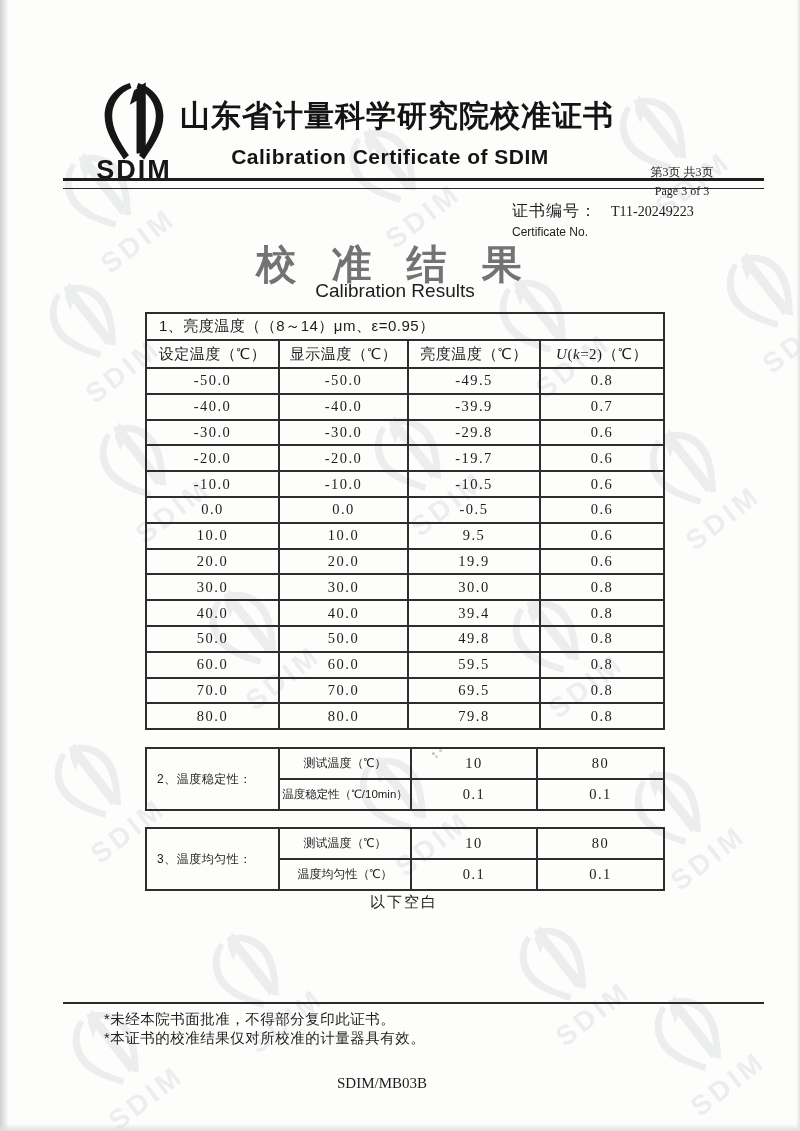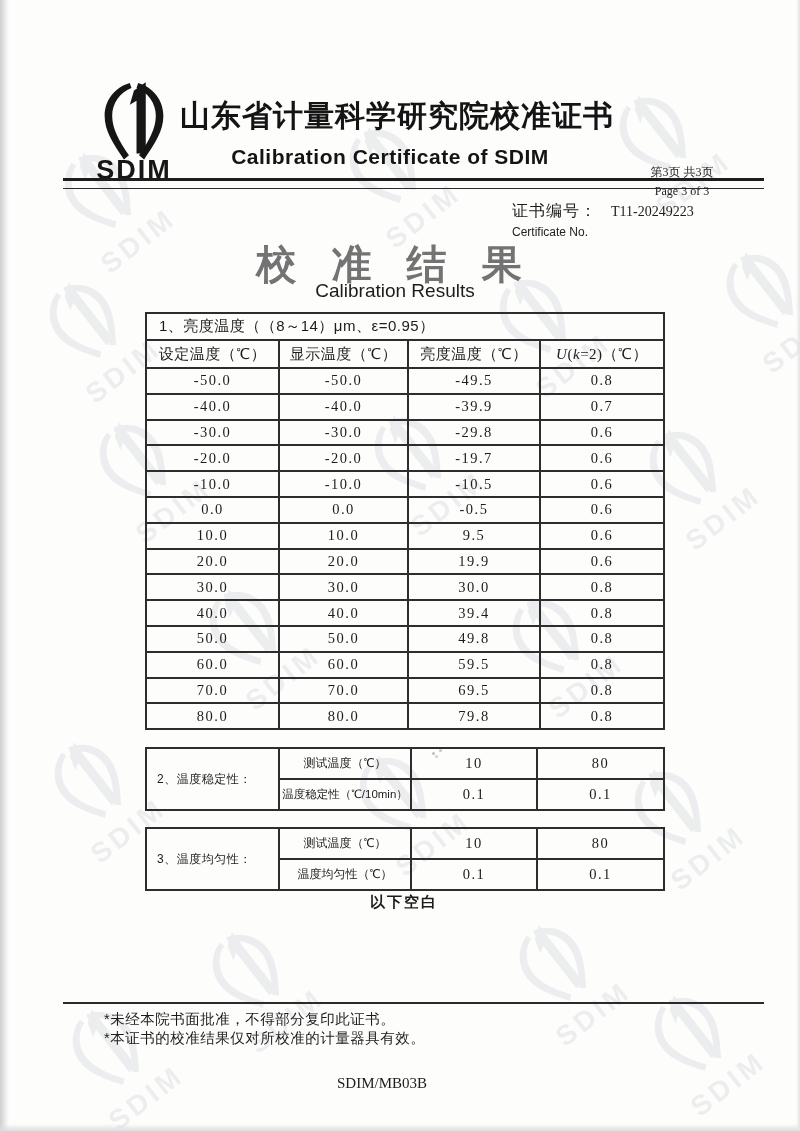--- a/index.html
+++ b/index.html
@@ -59,21 +59,21 @@
     font-family:"Liberation Serif",serif;font-size:14.5px;letter-spacing:1.5px;}
   .t23{width:518px;left:145px;}
   .t23 td{height:29px;text-align:center;font-size:12px;}
   .t23 td.side{text-align:left;padding-left:10px;letter-spacing:.5px;}
   .t23 td.rsmall{font-size:11.5px;letter-spacing:0;}
   .t23 td.val{font-family:"Liberation Serif",serif;font-size:14.5px;letter-spacing:1.5px;}
   #table2{top:747px;}
   #table3{top:827px;}
 
   .blank-note{position:absolute;left:145px;top:893px;width:518px;text-align:center;
-    font-size:15px;letter-spacing:2px;font-weight:bold;}
+    font-size:15px;letter-spacing:2px;}
 
   
   .footer-rule{position:absolute;left:63px;top:1002px;width:701px;border-top:2px solid #2a2a2a;}
   .footnotes{position:absolute;left:88px;top:1010px;font-size:14.5px;line-height:19px;letter-spacing:.5px;margin-left:16px;}
   .form-code{position:absolute;left:0;top:1075px;width:740px;text-align:center;
     font-family:"Liberation Serif",serif;font-size:15px;padding-left:12px;}
 
   .smudge{position:absolute;left:432px;top:752px;width:3px;height:3px;border-radius:50%;
     background:#bdbdbd;box-shadow:7px -3px 0 #c9c9c9,3px 3px 0 #d2d2d2;}
 </style>

